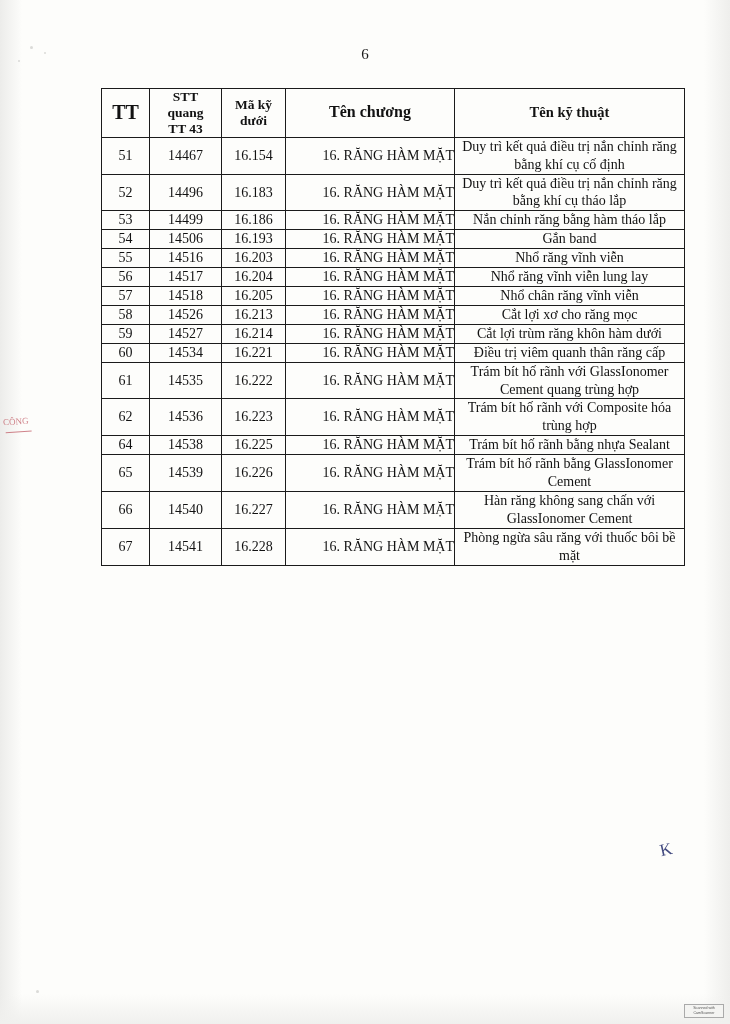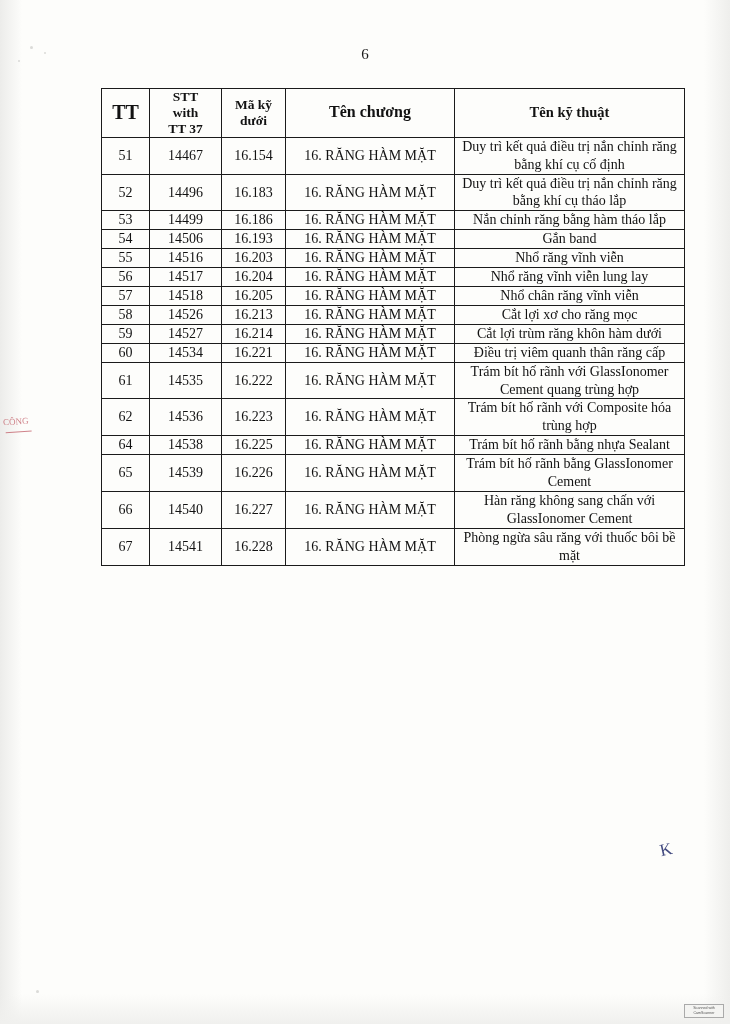--- a/index.html
+++ b/index.html
@@ -100,21 +100,21 @@
   tbody td {
     font-size: 14px;
     line-height: 1.28;
     font-family: "Liberation Serif", serif;
   }
   td.num, td.stt, td.ma {
     text-align: center;
     padding: 6px 2px;
   }
   td.chuong {
-    text-align: center;
+    text-align: right;
     padding: 6px 3px;
     white-space: nowrap;
   }
   td.kythuat {
     text-align: center;
     padding: 7px 6px 7px 8px;
   }
 
   .stamp-left {
     position: absolute;
@@ -196,22 +196,22 @@
         <col class="c-stt">
         <col class="c-ma">
         <col class="c-chuong">
         <col class="c-kythuat">
       </colgroup>
       <thead>
         <tr>
           <th class="hdr-tt">TT</th>
           <th>
             <div>STT</div>
-            <div>with</div>
-            <div>TT 37</div>
+            <div>quang</div>
+            <div>TT 43</div>
           </th>
           <th>
             <div>Mã kỹ</div>
             <div>dưới</div>
           </th>
           <th class="hdr-tenchuong">Tên chương</th>
           <th class="hdr-tenkythuat">Tên kỹ thuật</th>
         </tr>
       </thead>
       <tbody id="table-body">

